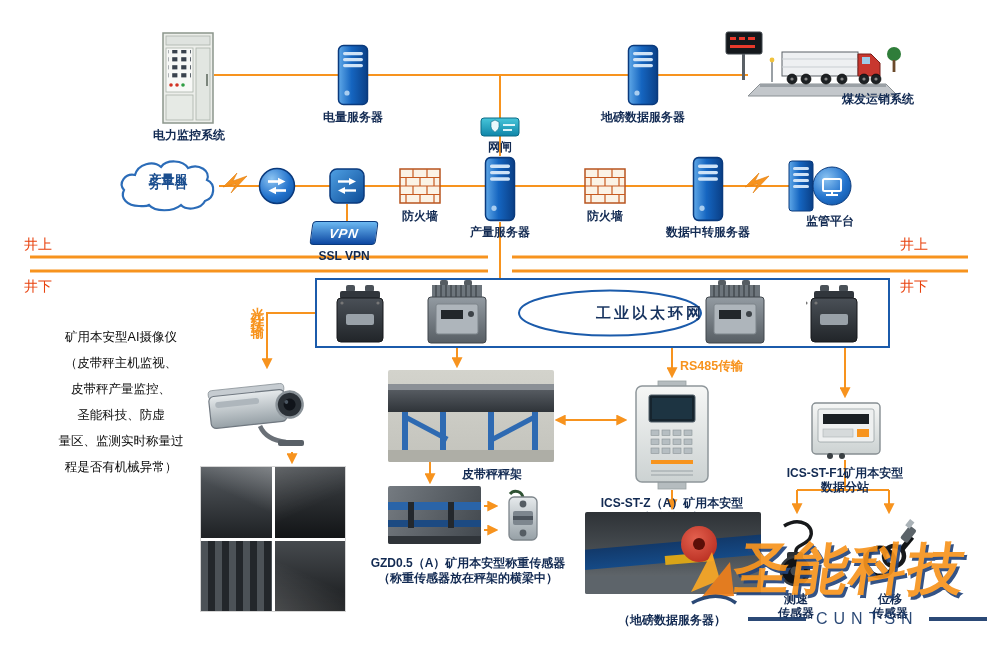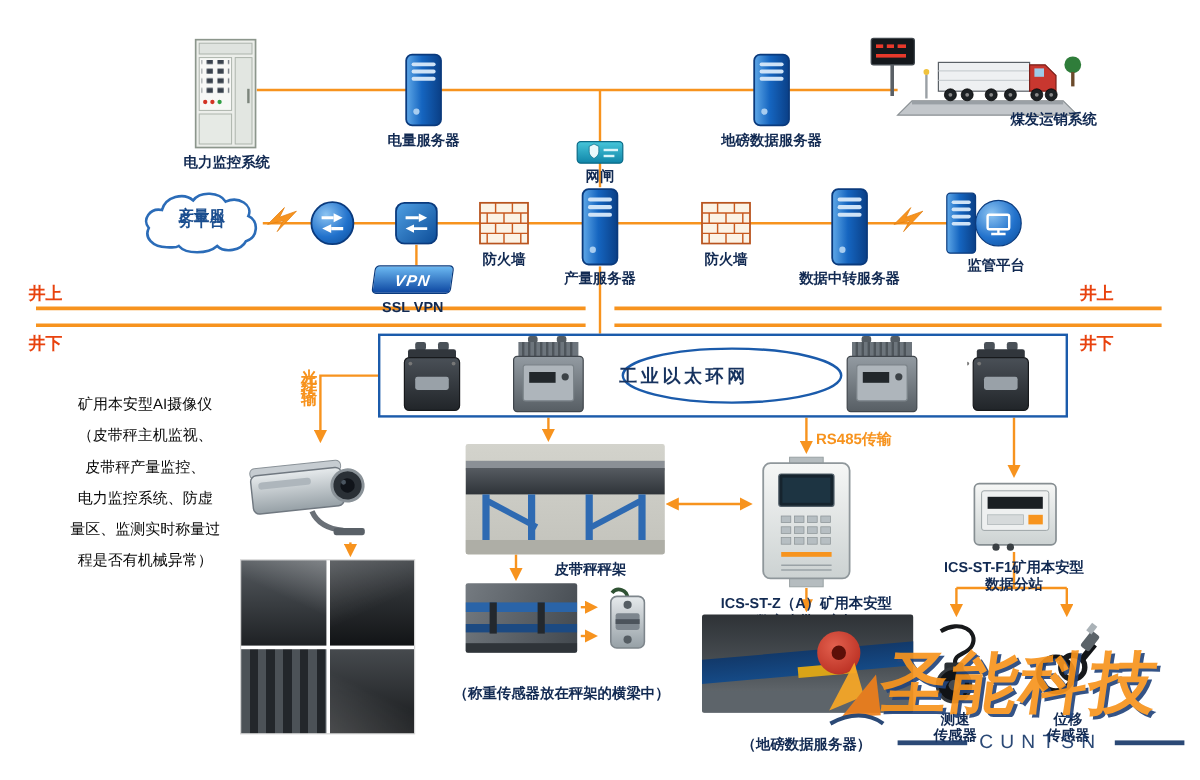--- a/index.html
+++ b/index.html
@@ -3,21 +3,21 @@
 <meta charset="utf-8">
 <style>
 *{margin:0;padding:0;box-sizing:border-box}
 body{font-family:"Liberation Sans","DejaVu Sans",sans-serif;background:#fff}
 .stage{position:relative;width:1000px;height:650px;overflow:hidden;background:#fff}
 .abs{position:absolute}
 svg{display:block}
 .lbl{position:absolute;font-size:12px;font-weight:bold;color:#122a52;text-align:center;line-height:1.25}
 .olbl{position:absolute;color:#f7931e;font-weight:bold;font-size:12.5px}
 .vert{writing-mode:vertical-rl;letter-spacing:6px;font-size:13.5px}
-.updown{position:absolute;color:#e8420e;font-weight:bold;font-size:14px}
+.updown{position:absolute;color:#e8420e;font-weight:normal;font-size:14px}
 .cloudtxt{position:absolute;left:0;width:100%;text-align:center;font-size:13px;font-weight:bold;color:#1b4e8f;line-height:1}
 .photo{position:absolute;overflow:hidden;border-radius:2px}
 .ring-box{position:absolute;border:2px solid #1b5bab}
 .q1,.q2,.q3,.q4{min-height:0}
 .q1{background:linear-gradient(205deg,rgba(255,255,255,.25),rgba(255,255,255,0) 45%),linear-gradient(#555a5f,#1e2124)}
 .q2{background:linear-gradient(155deg,rgba(255,255,255,.18),rgba(255,255,255,0) 55%),linear-gradient(#3f4347,#121416)}
 .q3{background:repeating-linear-gradient(90deg,#4c5257 0 7px,#23272b 7px 14px)}
 .q4{background:linear-gradient(25deg,rgba(255,255,255,.22),rgba(255,255,255,0) 50%),linear-gradient(#464a4e,#17191b)}
 .desc{position:absolute;text-align:center;color:#0a0a0a;font-size:12.5px;line-height:26px}
 </style>
@@ -334,30 +334,30 @@
         <circle cx="10" cy="19" r="1.6" fill="#777"></circle>
         <circle c="" x="46" cy="19" r="1.6" fill="#777"></circle>
       </svg>
   </div>
 
   <div class="abs" style="left:516px;top:289px">
     <svg width="188" height="48" viewBox="0 0 188 48">
         <ellipse cx="94" cy="24" rx="91" ry="22.5" fill="#fff" stroke="#1b5bab" stroke-width="2"></ellipse>
       </svg>
   </div>
-  <div class="abs" style="left:516px;top:304px;width:188px;text-align:left;font-size:15px;font-weight:bold;color:#17335f;letter-spacing:3px">工业以太环网</div>
+  <div class="abs" style="left:516px;top:304px;width:188px;text-align:right;font-size:15px;font-weight:bold;color:#17335f;letter-spacing:3px">工业以太环网</div>
 
   <div class="olbl vert" style="left:248px;top:296px;height:104px">光纤传输</div>
   <div class="olbl" style="left:680px;top:358px">RS485传输</div>
 
   <div class="desc" style="left:50px;top:324px;width:142px">
     <div>矿用本安型AI摄像仪</div>
     <div>（皮带秤主机监视、</div>
     <div>皮带秤产量监控、</div>
-    <div>电力监控系统、防虚</div>
+    <div>圣能科技、防虚</div>
     <div>量区、监测实时称量过</div>
     <div>程是否有机械异常）</div>
   </div>
 
   <div class="abs" style="left:202px;top:370px">
     <svg width="110" height="84" viewBox="0 0 110 84">
       <g transform="rotate(-6 55 40)">
         <rect x="8" y="16" width="76" height="9" rx="4" fill="#c6ccd1" stroke="#8a9298" stroke-width="0.8"></rect>
         <rect x="8" y="22" width="76" height="32" rx="5" fill="url(#gMetal)" stroke="#707880" stroke-width="1.2"></rect>
         <rect x="14" y="28" width="44" height="6" rx="3" fill="#aeb6bc"></rect>
@@ -443,20 +443,21 @@
   <div class="abs" style="left:500px;top:486px">
     <svg width="46" height="62" viewBox="0 0 46 62">
       <path d="M23,13 C23,5 14,3 10,8" stroke="#2f5233" stroke-width="3" fill="none"></path>
       <rect x="9" y="11" width="28" height="43" rx="5" fill="url(#gMetal)" stroke="#7d858b" stroke-width="1.3"></rect>
       <rect x="13" y="25" width="20" height="14" rx="2" fill="#7d868e"></rect>
       <rect x="13" y="30" width="20" height="4" fill="#4c545c"></rect>
       <circle cx="23" cy="18" r="3.4" fill="#555d63"></circle>
       <circle cx="23" cy="47" r="3.4" fill="#555d63"></circle>
     </svg>
   </div>
+  <div class="lbl" style="left:346px;top:556px;width:244px">GZD0.5（A）矿用本安型称重传感器</div>
   <div class="lbl" style="left:346px;top:571px;width:244px">（称重传感器放在秤架的横梁中）</div>
 
   <div class="photo" style="left:585px;top:512px;width:176px;height:82px;background:linear-gradient(#2e3236,#4b5156 55%,#71777c)">
     <div class="abs" style="left:-10px;top:30px;width:200px;height:20px;background:linear-gradient(#12396a,#154a86);transform:rotate(-5deg)"></div>
     <div class="abs" style="left:80px;top:42px;width:48px;height:9px;background:#d9a418;transform:rotate(-5deg)"></div>
     <div class="abs" style="left:96px;top:14px;width:36px;height:36px;border-radius:50%;background:radial-gradient(circle at 40% 35%,#e3604e,#b02418)"></div>
     <div class="abs" style="left:108px;top:26px;width:12px;height:12px;border-radius:50%;background:#5c0f08"></div>
     <div class="abs" style="left:0;top:64px;width:176px;height:18px;background:#5d646a"></div>
   </div>
   <div class="lbl" style="left:572px;top:613px;width:200px">（地磅数据服务器）</div>

